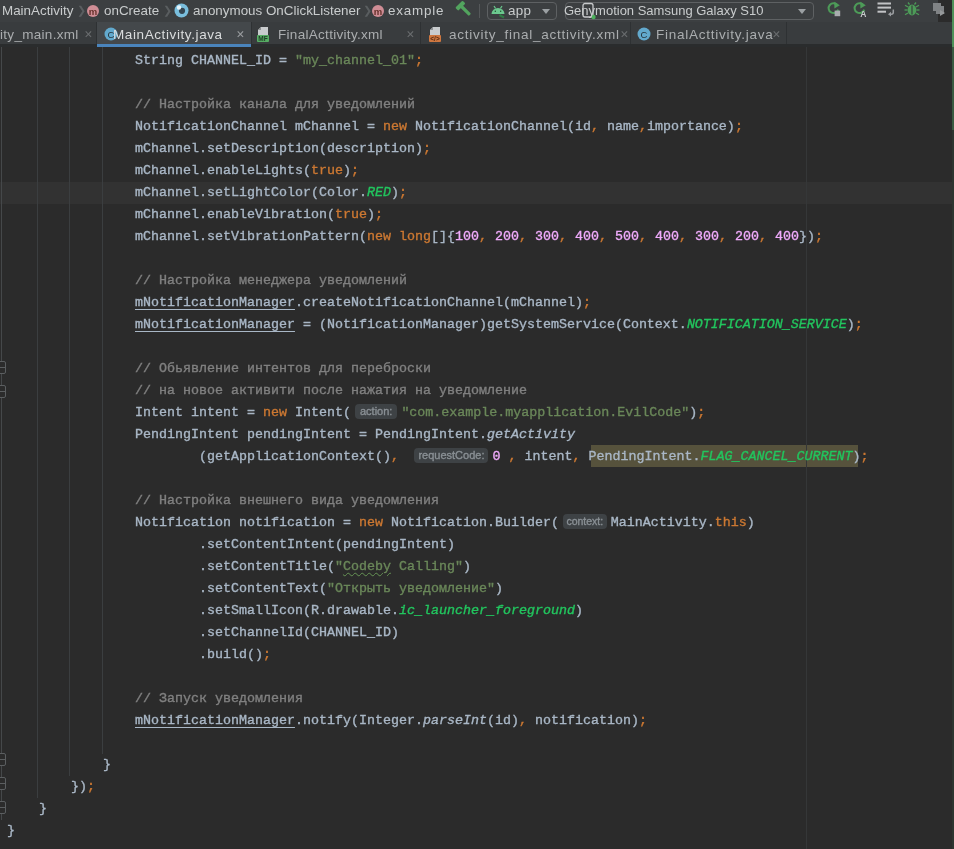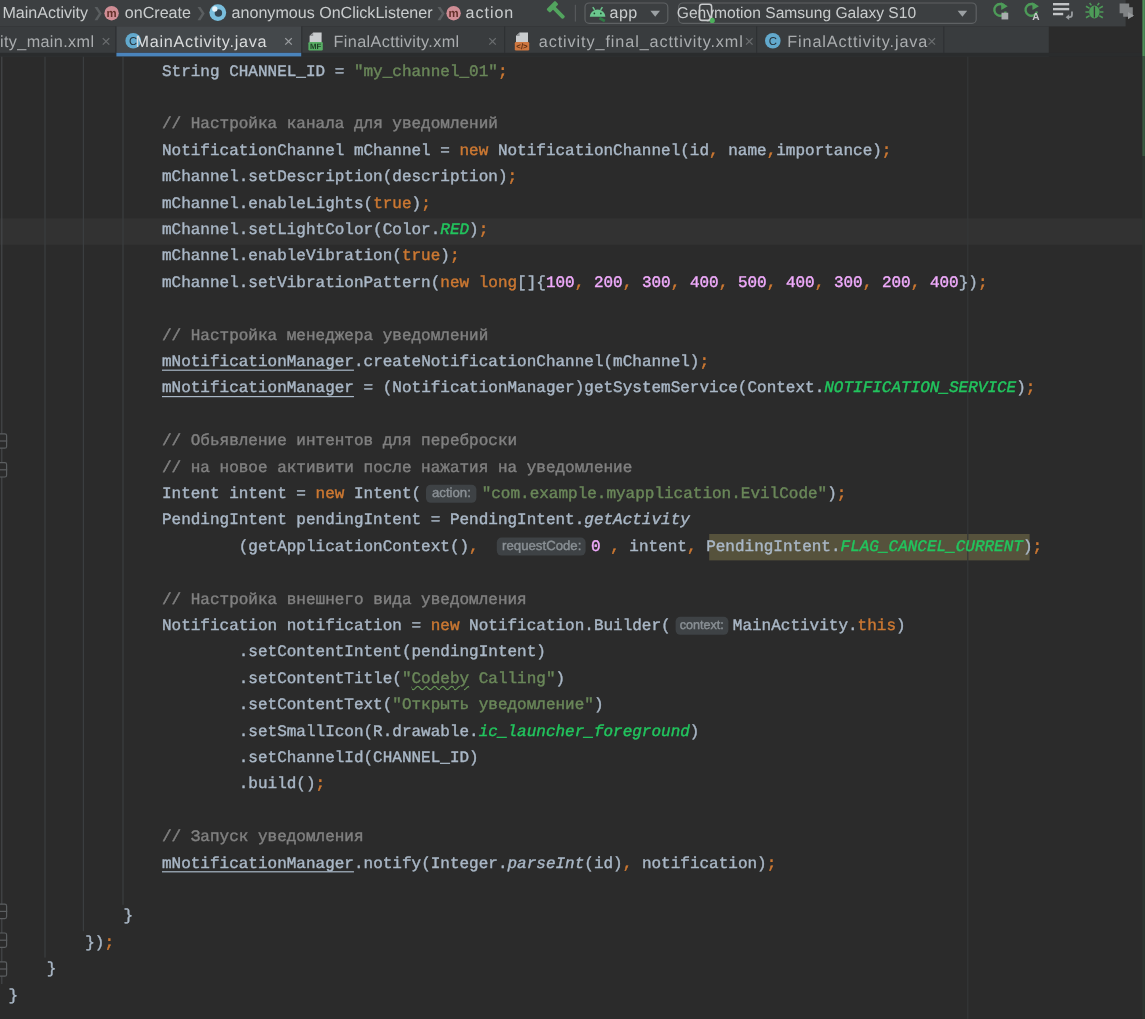--- a/index.html
+++ b/index.html
@@ -1,19 +1,19 @@
 <!DOCTYPE html>
 <html><head>
 <meta charset="utf-8">
 <style>
   * { margin:0; padding:0; box-sizing:border-box; }
   html,body { width:954px; height:849px; overflow:hidden; background:#2b2b2b;
     font-family:"Liberation Sans", sans-serif; }
   #navbar { position:absolute; left:0; top:0; width:938px; height:22px; background:#3c3f41;text-align:center; }
-  #tabbar { position:absolute; left:0; top:22px; width:874px; height:25px; background:#393c3e; }
+  #tabbar { position:absolute; left:0; top:22px; width:954px; height:25px; background:#393c3e; }
   #editor { position:absolute; left:0; top:47px; width:954px; height:802px; background:#2b2b2b; }
   .crumbtxt { position:absolute; top:3px; font-size:13.4px; color:#c9cccd; white-space:pre; }
   .crumbsep { position:absolute; top:4px; font-size:11px; color:#5a5e60; }
   .tabtxt { position:absolute; top:5px; font-size:13.5px; letter-spacing:0.3px; color:#aaadaf; white-space:pre; }
   .tabx { position:absolute; top:6px; font-size:10.5px; color:#6a6d6f; }
   #seltab { position:absolute; left:97px; top:0; width:154px; height:22px; background:#44484b; }
   #underline { position:absolute; left:97px; top:22px; width:154px; height:3px; background:#4a84bc; }
   .box { position:absolute; top:2px; height:18px; border:1px solid #5e6163; border-radius:4px; }
   .guide { position:absolute; width:1px; background:#3b3e40; }
   .fold { position:absolute; left:-3px; width:9px; border:1px solid #5b5e60; border-radius:2px; background:#2b2b2b; }
@@ -75,21 +75,21 @@
     <circle cx="7.5" cy="7.5" r="7" fill="#79bedd"></circle>
     <circle cx="8" cy="7.8" r="3.1" fill="#344652"></circle>
     <circle cx="5" cy="4.5" r="2.2" fill="#e8f4fa"></circle>
   </svg>
   <span class="crumbtxt" style="left:193px;">anonymous OnClickListener</span>
   <span class="crumbsep" style="left:363px;">❯</span>
   <svg style="left:371px;top:3px;" width="14" height="15" viewBox="0 0 14 15">
     <circle cx="7" cy="8" r="6" fill="#cf8d95"></circle>
     <text x="7" y="11.5" font-size="9.5" font-weight="bold" fill="#64302a" text-anchor="middle" font-family="Liberation Sans">m</text>
   </svg>
-  <span class="crumbtxt" style="left:388px;letter-spacing:0.8px;">action</span>
+  <span class="crumbtxt" style="left:388px;letter-spacing:0.8px;">example</span>
   <svg style="left:452px;top:0px;" width="22" height="18" viewBox="0 0 22 18">
     <g transform="rotate(-45 9.5 6.5)">
       <rect x="4.2" y="3.0" width="10.2" height="4.2" rx="1" fill="#52a45e"></rect>
       <rect x="7.9" y="6.2" width="3.2" height="12.2" rx="1" fill="#52a45e"></rect>
     </g>
   </svg>
   <div style="position:absolute;left:479px;top:4px;width:1px;height:14px;background:#55585a;"></div>
   <div class="box" style="left:487px;width:70px;"></div>
   <svg style="left:489px;top:3px;" width="18" height="16" viewBox="0 0 18 16">
     <path d="M2.5 11 A6.5 6 0 0 1 15.5 11 Z" fill="#6bc88e"></path>

